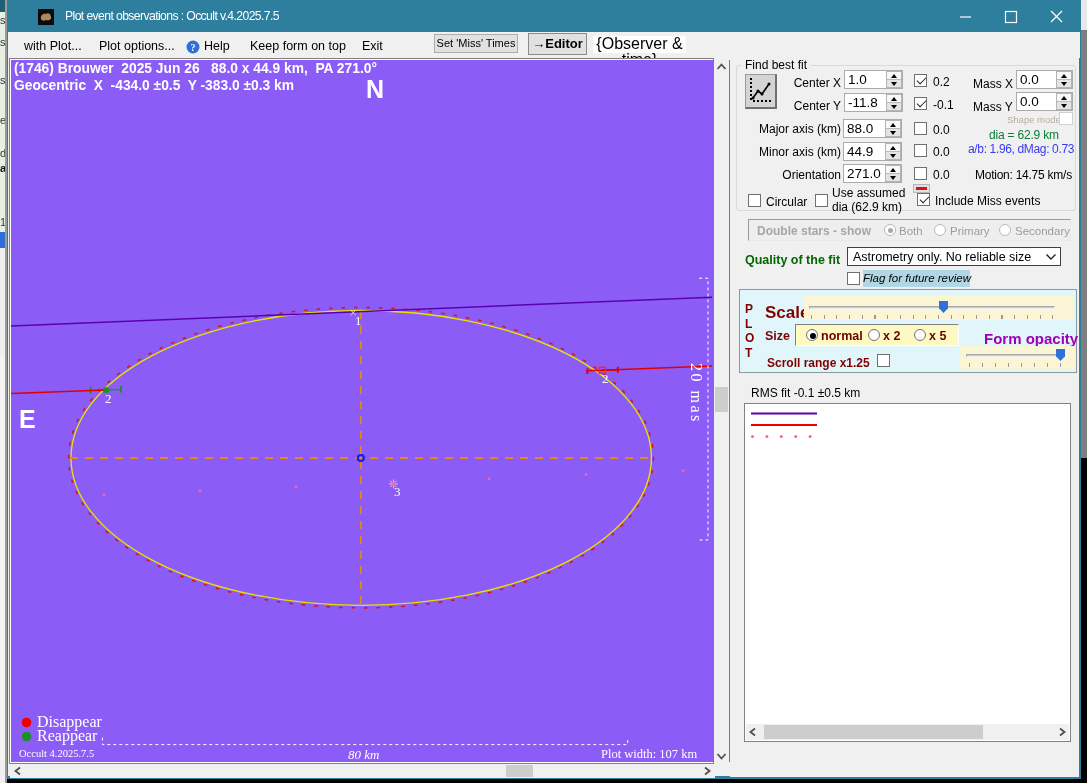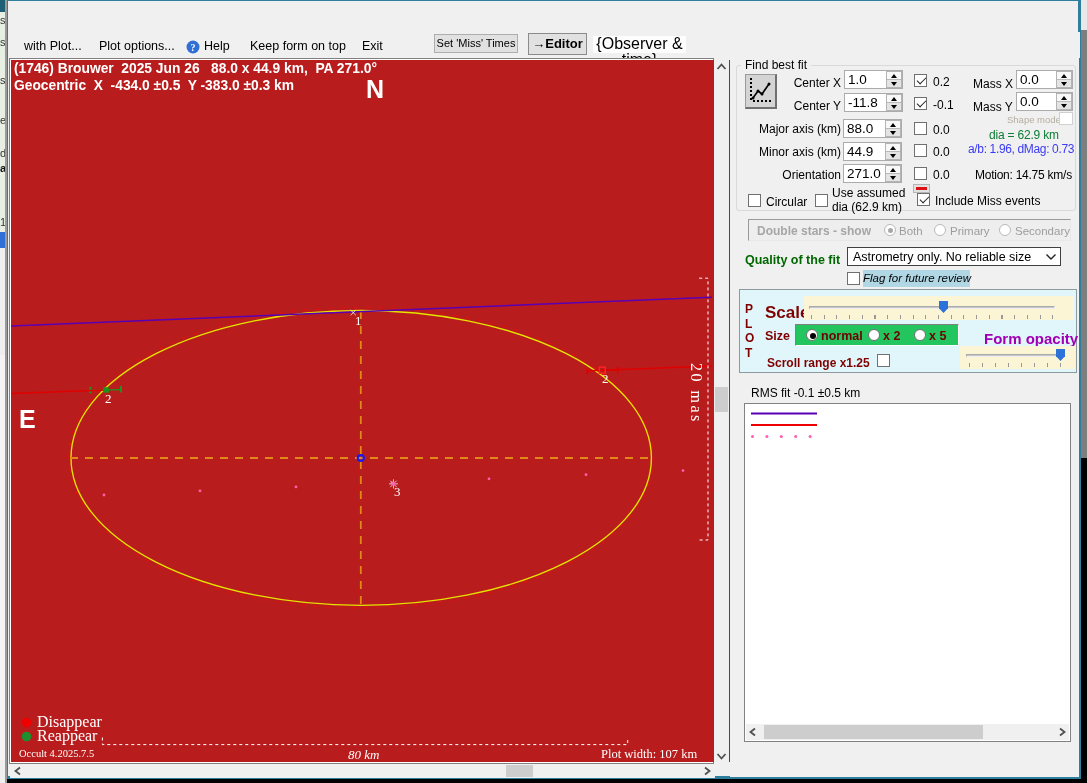--- a/index.html
+++ b/index.html
@@ -40,38 +40,53 @@
     <div class="abs" style="left:0;top:147px;width:7px;height:16px;color:#333;font-size:11px;">d</div>
     <div class="abs" style="left:0;top:162px;width:7px;height:16px;color:#111;font-size:11px;font-weight:bold;">a</div>
     <div class="abs" style="left:0;top:216px;width:7px;height:16px;color:#333;font-size:11px;">1</div>
     <div class="abs" style="left:0;top:232px;width:7px;height:16px;background:#2e6fd8;"></div>
     <div class="abs" style="left:0;top:355px;width:7px;height:405px;background:#f5f3f3;"></div>
     <div class="abs" style="left:5px;top:0;width:2px;height:783px;background:#9a9a9a;"></div>
   </div>
 
   <div id="win" class="abs" style="left:7px;top:0;width:1074px;height:779px;background:#f0f0f0;border:1px solid #2e7e9d;border-right:3px solid #2e7e9d;border-bottom:3px solid #2e7e9d;">
 
+    <div class="abs" style="left:0;top:0;width:1072px;height:31px;background:#2e7e9d;">
+
+      <svg class="abs" style="left:30px;top:8px;" width="16" height="16">
+        <rect x="0" y="0" width="16" height="16" fill="#0a0a0a"></rect>
+        <path d="M3 10 C2 7 5 4 8 5 C10 3 13 5 13 8 C14 10 11 12 8 11 C6 12 4 12 3 10 Z" fill="#a98a5f"></path>
+      </svg>
+      <div class="abs" style="left:57px;top:8px;color:#fff;font-size:12.2px;letter-spacing:-0.6px;">Plot event observations : Occult v.4.2025.7.5</div>
+
+      <svg class="abs" style="left:936px;top:0;" width="137" height="31">
+        <line x1="16" y1="16" x2="27" y2="16" stroke="#fff" stroke-width="1.2"></line>
+        <rect x="61.5" y="10.5" width="11" height="11" fill="none" stroke="#fff" stroke-width="1.2"></rect>
+        <line x1="107" y1="10" x2="118" y2="21" stroke="#fff" stroke-width="1.2"></line>
+        <line x1="118" y1="10" x2="107" y2="21" stroke="#fff" stroke-width="1.2"></line>
+      </svg>
+    </div>
 
     <div class="abs" style="left:0;top:31px;width:1072px;height:26px;background:#f0f0f0;font-size:12.5px;color:#000;">
       <div class="abs" style="left:16px;top:7px;">with Plot...</div>
       <div class="abs" style="left:91px;top:7px;">Plot options...</div>
       <svg class="abs" style="left:178px;top:8px;" width="14" height="14">
         <circle cx="7" cy="7" r="6.5" fill="#2f6fd6"></circle>
         <text x="7" y="11" font-size="10" font-weight="bold" fill="#fff" text-anchor="middle" font-family="Liberation Serif">?</text>
       </svg>
       <div class="abs" style="left:196px;top:7px;">Help</div>
       <div class="abs" style="left:242px;top:7px;">Keep form on top</div>
       <div class="abs" style="left:354px;top:7px;">Exit</div>
       <div class="abs" style="left:426px;top:2px;width:84px;height:19px;background:#e1e1e1;border:1px solid #adadad;font-size:11px;text-align:center;line-height:17px;">Set 'Miss' Times</div>
       <div class="abs" style="left:520px;top:1px;width:59px;height:22px;background:#e1e1e1;border:1px solid #8b8b8b;font-size:13px;font-weight:bold;text-align:center;line-height:20px;">→Editor</div>
       <div class="abs" style="left:585px;top:4px;width:93px;height:17px;background:#fdfdfd;font-size:16px;text-align:center;line-height:16px;">{Observer &amp; time}</div>
     </div>
 
     <div class="abs" style="left:1px;top:57px;width:705px;height:706px;border:1px solid #808080;background:#fff;">
-      <div id="plot" class="abs" style="left:1px;top:1px;width:830px;height:702px;background:#b91c1c;overflow:hidden;">
+      <div id="plot" class="abs" style="left:1px;top:1px;width:830px;height:702px;background:#8b5cf6;overflow:hidden;">
 
         <svg class="abs" style="left:0;top:0;" width="701" height="702" id="plotsvg">
           <ellipse cx="350" cy="397.7" rx="292.4" ry="150.2" fill="none" stroke="#dd1111" stroke-width="1.5" stroke-dasharray="3.5 9"></ellipse>
           <ellipse cx="350.2" cy="397.9" rx="290.2" ry="147.4" fill="none" stroke="#e4e400" stroke-width="1.35"></ellipse>
           <line x1="59" y1="398" x2="639" y2="398" stroke="#e08818" stroke-width="1.8" stroke-dasharray="8 7"></line>
           <line x1="349.8" y1="251" x2="349.8" y2="547" stroke="#e08818" stroke-width="1.8" stroke-dasharray="8 7"></line>
           <circle cx="349.8" cy="398" r="3" fill="none" stroke="#1a1aee" stroke-width="2.2"></circle>
           <line x1="0" y1="266" x2="701" y2="237.2" stroke="#5a00b4" stroke-width="1.5"></line>
 
           <line x1="79.5" y1="326.8" x2="79.5" y2="333.4" stroke="#1c941c" stroke-width="2"></line>
@@ -252,21 +267,21 @@
         <div class="abs" style="left:5px;top:12px;font-weight:bold;color:#800000;font-size:12px;line-height:14.5px;">P<br>L<br>O<br>T</div>
         <div class="abs" style="left:25px;top:13px;font-weight:bold;color:#800000;font-size:17px;">Scale</div>
 
         <div class="abs" style="left:64px;top:6px;width:270px;height:24px;background:#fbf5d5;">
           <div class="abs" style="left:5px;top:10px;width:246px;height:3px;background:#c8c8c8;border:1px solid #aaa;border-bottom-color:#eee;border-right-color:#eee;"></div>
           <div class="abs" style="left:135px;top:5px;width:9px;height:12px;background:#2d72d9;clip-path:polygon(0 0,100% 0,100% 60%,50% 100%,0 60%);"></div>
           <div class="abs" style="left:7px;top:19px;width:243px;height:4px;background:repeating-linear-gradient(to right,#999 0,#999 1px,transparent 1px,transparent 12.7px);"></div>
         </div>
         <div class="abs" style="left:25px;top:39px;font-weight:bold;color:#800000;font-size:12.5px;">Size</div>
 
-        <div class="abs" style="left:55px;top:34px;width:164px;height:22px;background:#22c55e;border:1px solid #808080;border-right-color:#fff;border-bottom-color:#fff;">
+        <div class="abs" style="left:55px;top:34px;width:164px;height:22px;background:#fef9c3;border:1px solid #808080;border-right-color:#fff;border-bottom-color:#fff;">
           <div class="rad" style="left:10px;top:4px;">
               <div style="position:absolute;left:2.5px;top:2.5px;width:6px;height:6px;border-radius:50%;background:#000;"></div>
             </div>
           <div class="abs" style="left:25px;top:4px;font-weight:bold;font-size:12.5px;color:#6d0000;">normal</div>
           <div class="rad" style="left:72px;top:4px;"></div>
           <div class="abs" style="left:87px;top:4px;font-weight:bold;font-size:12.5px;color:#6d0000;">x 2</div>
           <div class="rad" style="left:118px;top:4px;"></div>
           <div class="abs" style="left:133px;top:4px;font-weight:bold;font-size:12.5px;color:#6d0000;">x 5</div>
         </div>
         <div class="abs" style="left:244px;top:40px;font-weight:bold;color:#a000b4;font-size:15px;">Form opacity</div>

